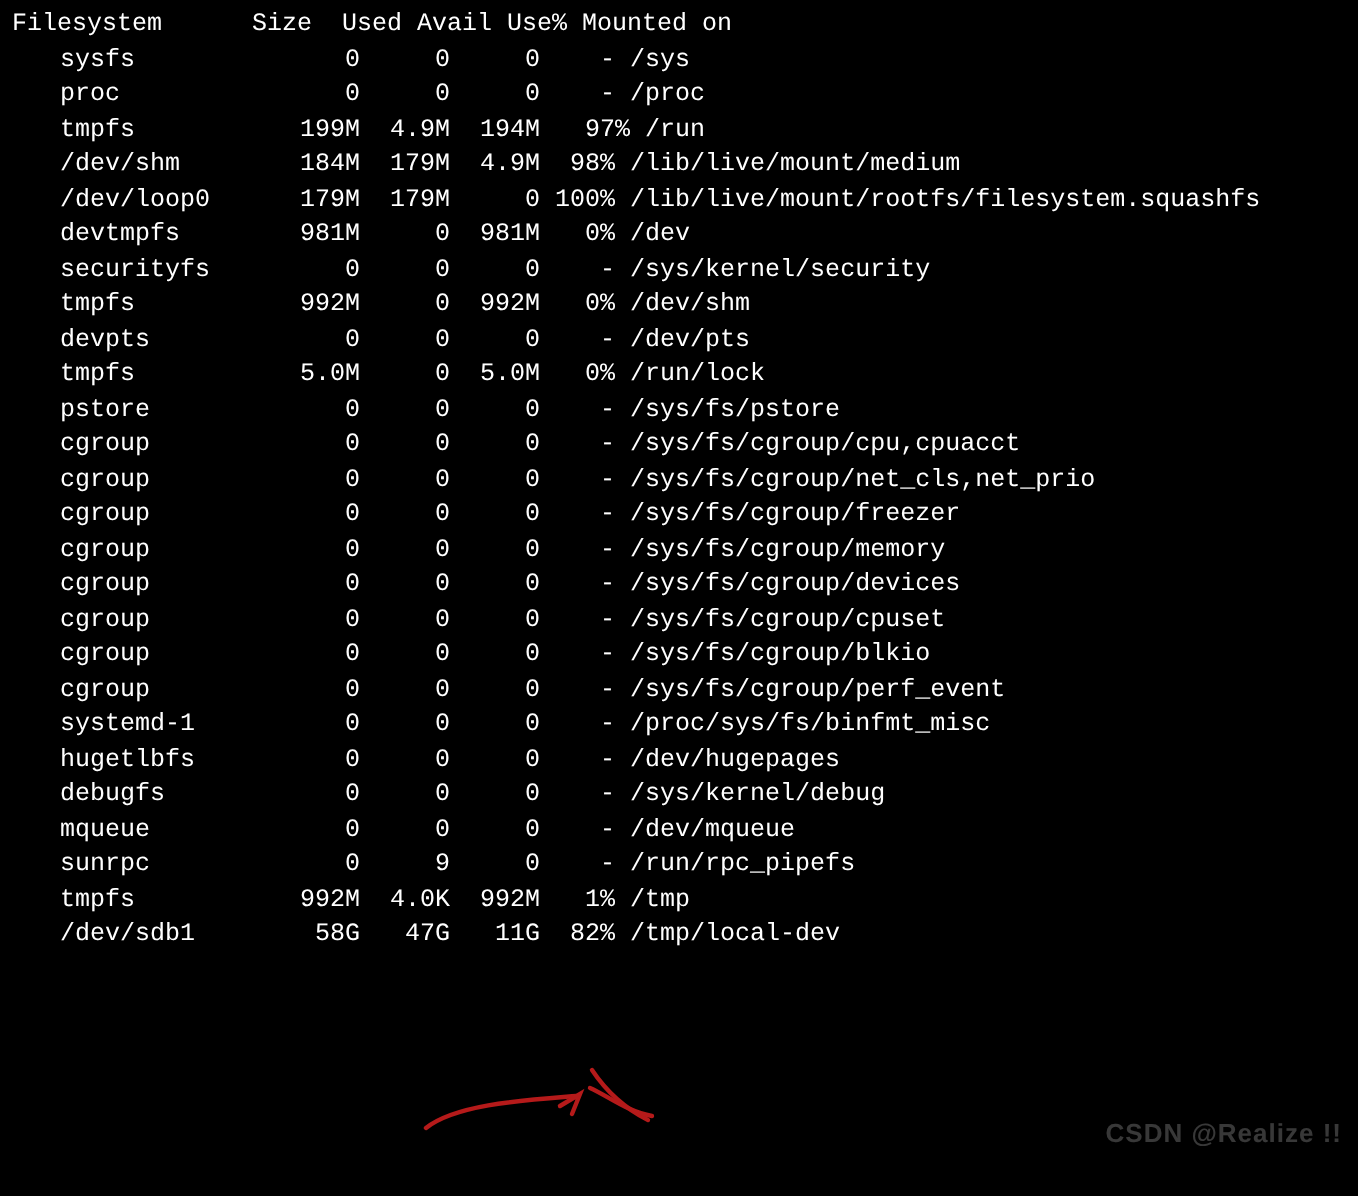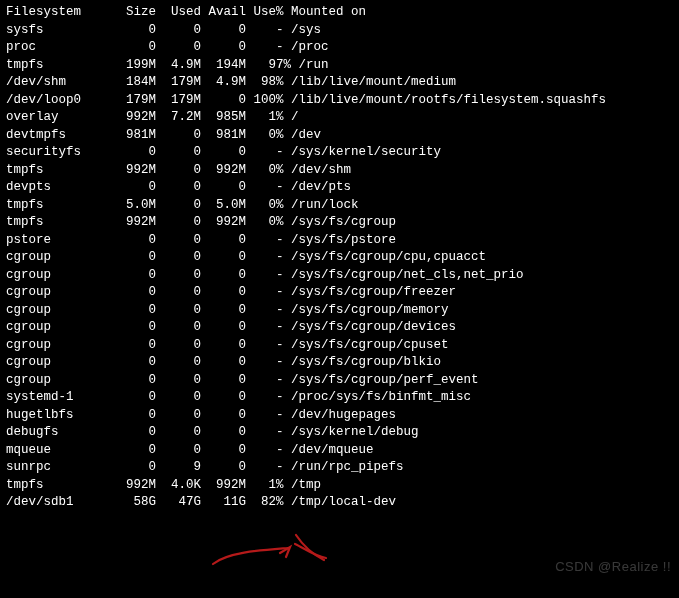--- a/index.html
+++ b/index.html
@@ -12,55 +12,54 @@
     line-height: 1.4;
     width: 679px;
     height: 598px;
     overflow: hidden;
     position: relative;
   }
   .term {
     padding: 4px 6px;
     white-space: nowrap;
   }
-  .row { white-space: pre; }
+  .row { white-space: pre; margin-left: 24px; }
   .header { white-space: pre; }
   .watermark {
     position: absolute;
     right: 8px;
     bottom: 22px;
     color: rgba(255,255,255,0.22);
     font-size: 13px;
     font-family: Arial, sans-serif;
     letter-spacing: 0.5px;
+    font-weight: bold;
   }
   .annotation {
     position: absolute;
     pointer-events: none;
     z-index: 5;
   }
 </style>
 </head>
 <body>
 
 <div class="term">
   <div class="header" id="hdr">Filesystem      Size  Used Avail Use% Mounted on</div>
   <div id="rows">
       <div class="row">sysfs              0     0     0    - /sys</div>
       <div class="row">proc               0     0     0    - /proc</div>
       <div class="row">tmpfs           199M  4.9M  194M   97% /run</div>
       <div class="row">/dev/shm        184M  179M  4.9M  98% /lib/live/mount/medium</div>
       <div class="row">/dev/loop0      179M  179M     0 100% /lib/live/mount/rootfs/filesystem.squashfs</div>
-      <div class="row">overlay         992M  7.2M  985M   1% /</div>
       <div class="row">devtmpfs        981M     0  981M   0% /dev</div>
       <div class="row">securityfs         0     0     0    - /sys/kernel/security</div>
       <div class="row">tmpfs           992M     0  992M   0% /dev/shm</div>
       <div class="row">devpts             0     0     0    - /dev/pts</div>
       <div class="row">tmpfs           5.0M     0  5.0M   0% /run/lock</div>
-      <div class="row">tmpfs           992M     0  992M   0% /sys/fs/cgroup</div>
       <div class="row">pstore             0     0     0    - /sys/fs/pstore</div>
       <div class="row">cgroup             0     0     0    - /sys/fs/cgroup/cpu,cpuacct</div>
       <div class="row">cgroup             0     0     0    - /sys/fs/cgroup/net_cls,net_prio</div>
       <div class="row">cgroup             0     0     0    - /sys/fs/cgroup/freezer</div>
       <div class="row">cgroup             0     0     0    - /sys/fs/cgroup/memory</div>
       <div class="row">cgroup             0     0     0    - /sys/fs/cgroup/devices</div>
       <div class="row">cgroup             0     0     0    - /sys/fs/cgroup/cpuset</div>
       <div class="row">cgroup             0     0     0    - /sys/fs/cgroup/blkio</div>
       <div class="row">cgroup             0     0     0    - /sys/fs/cgroup/perf_event</div>
       <div class="row">systemd-1          0     0     0    - /proc/sys/fs/binfmt_misc</div>

